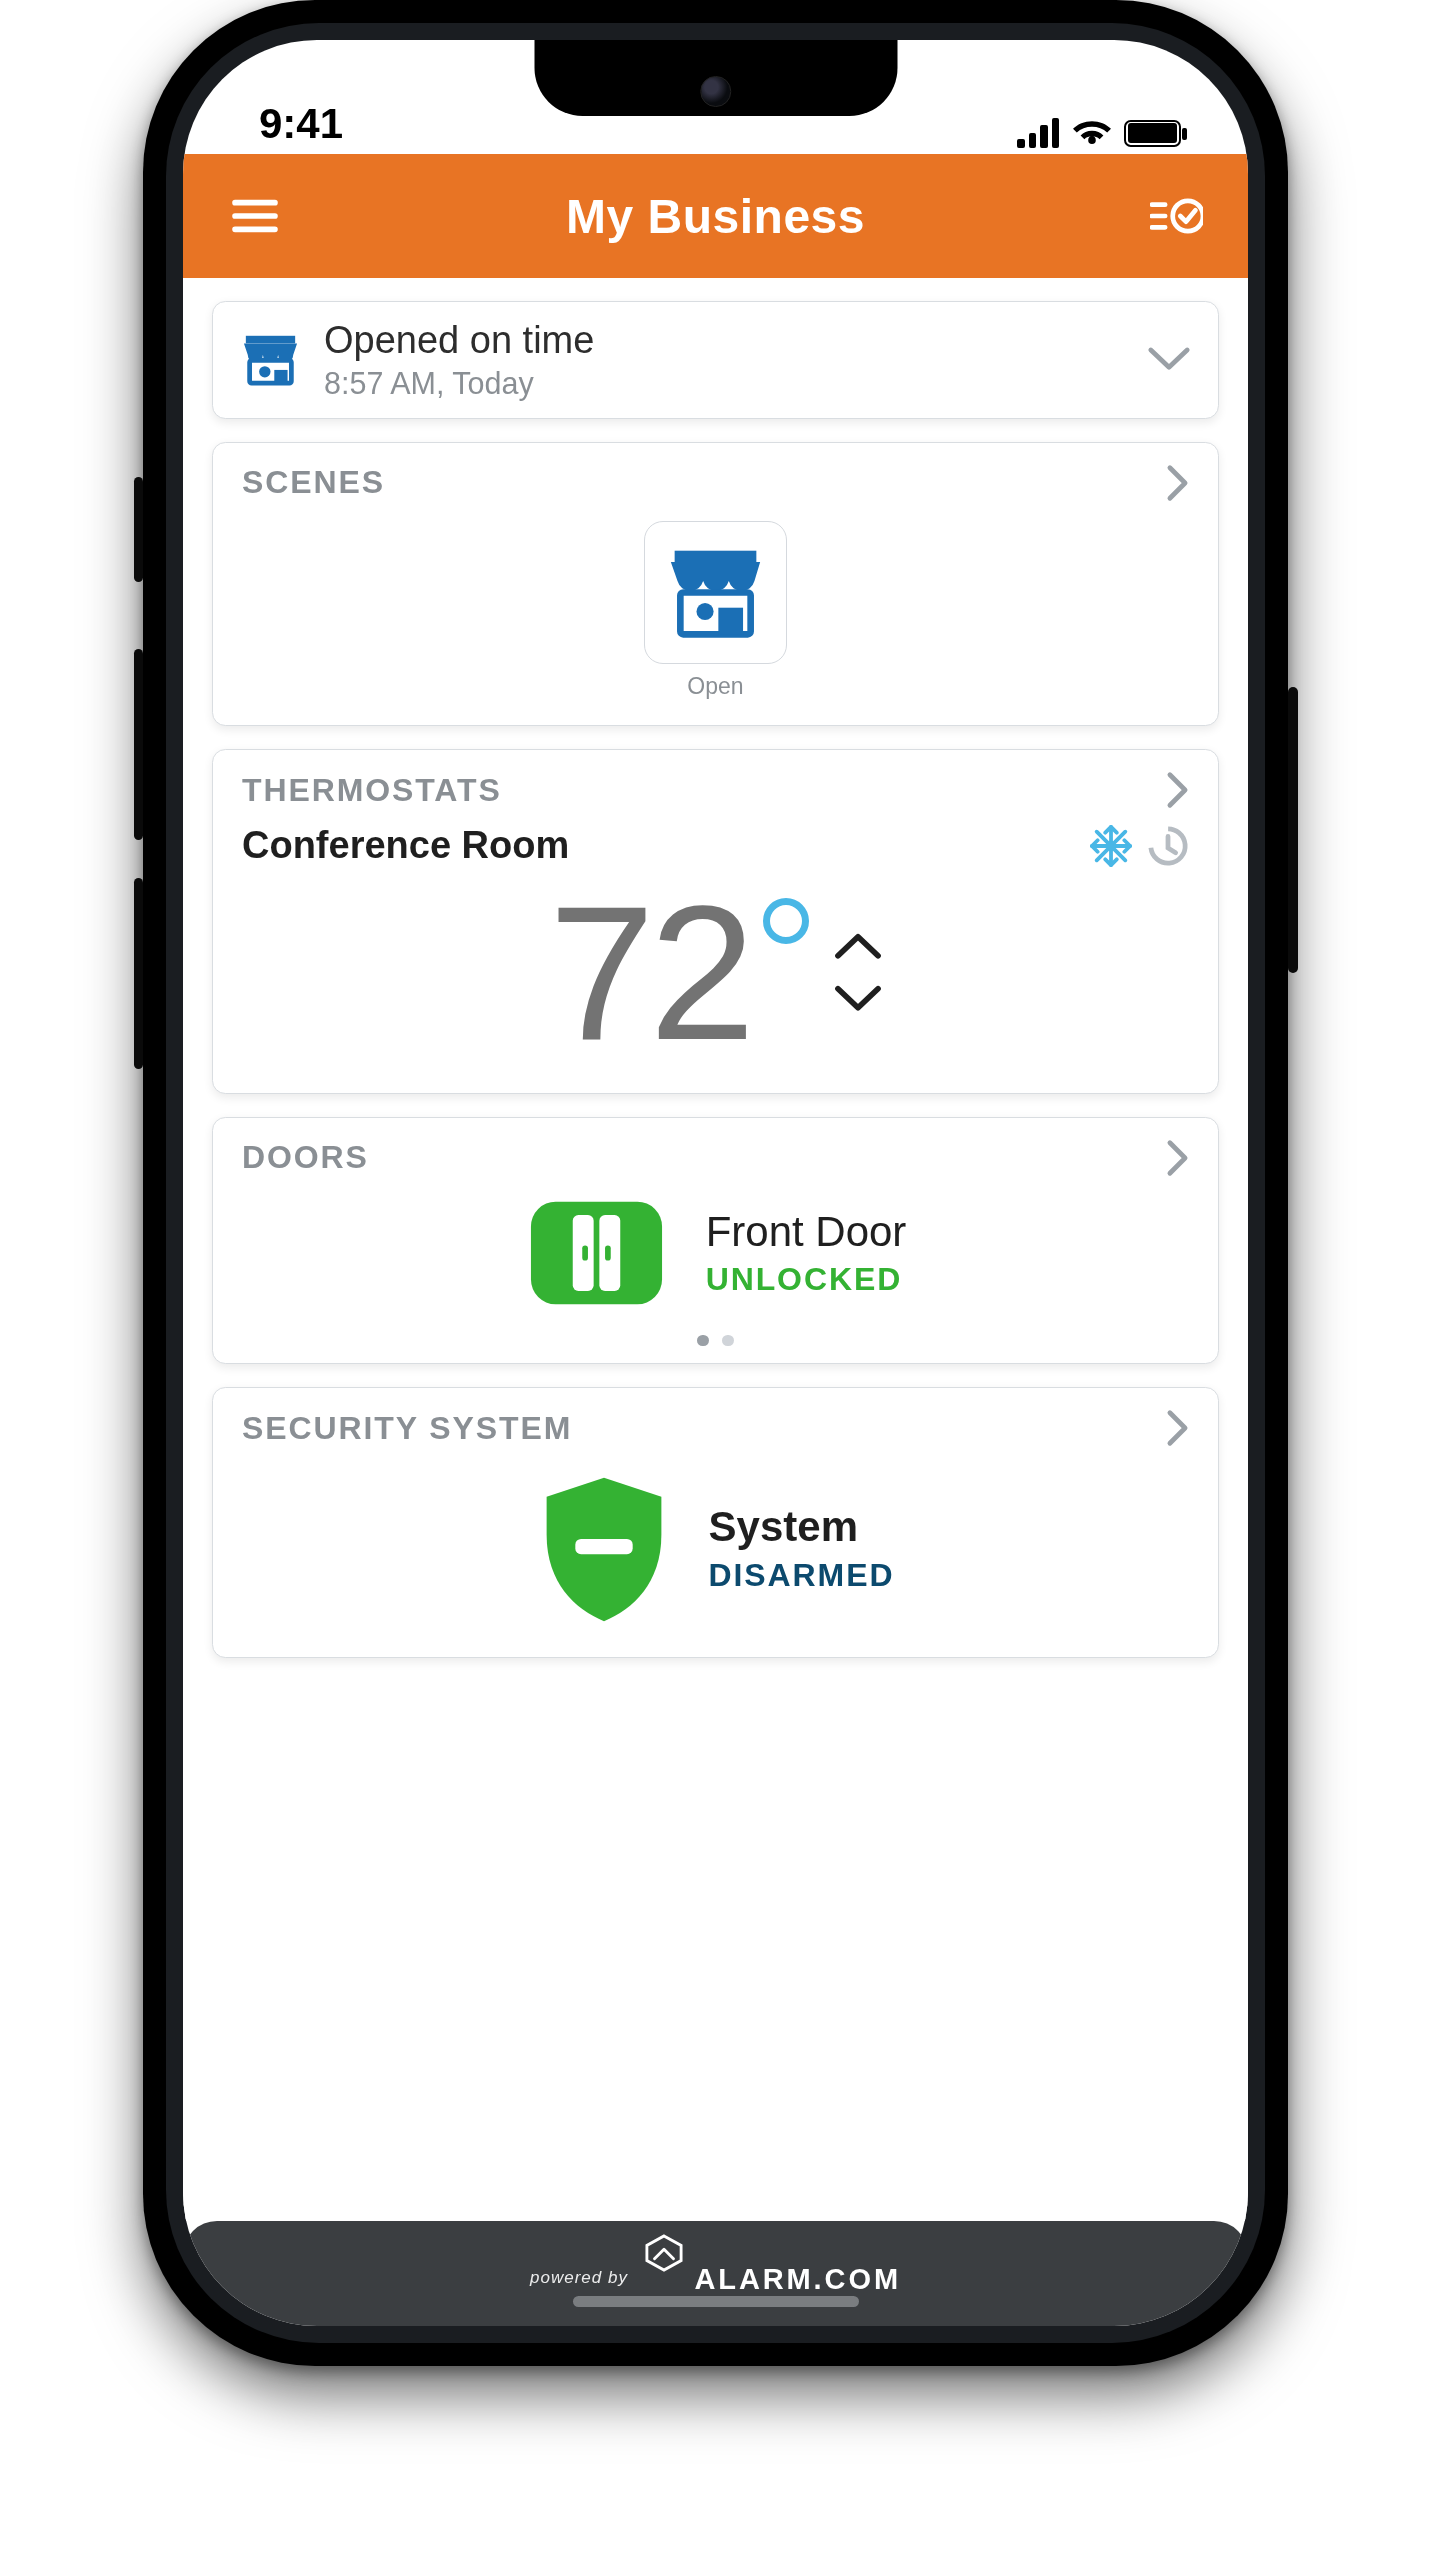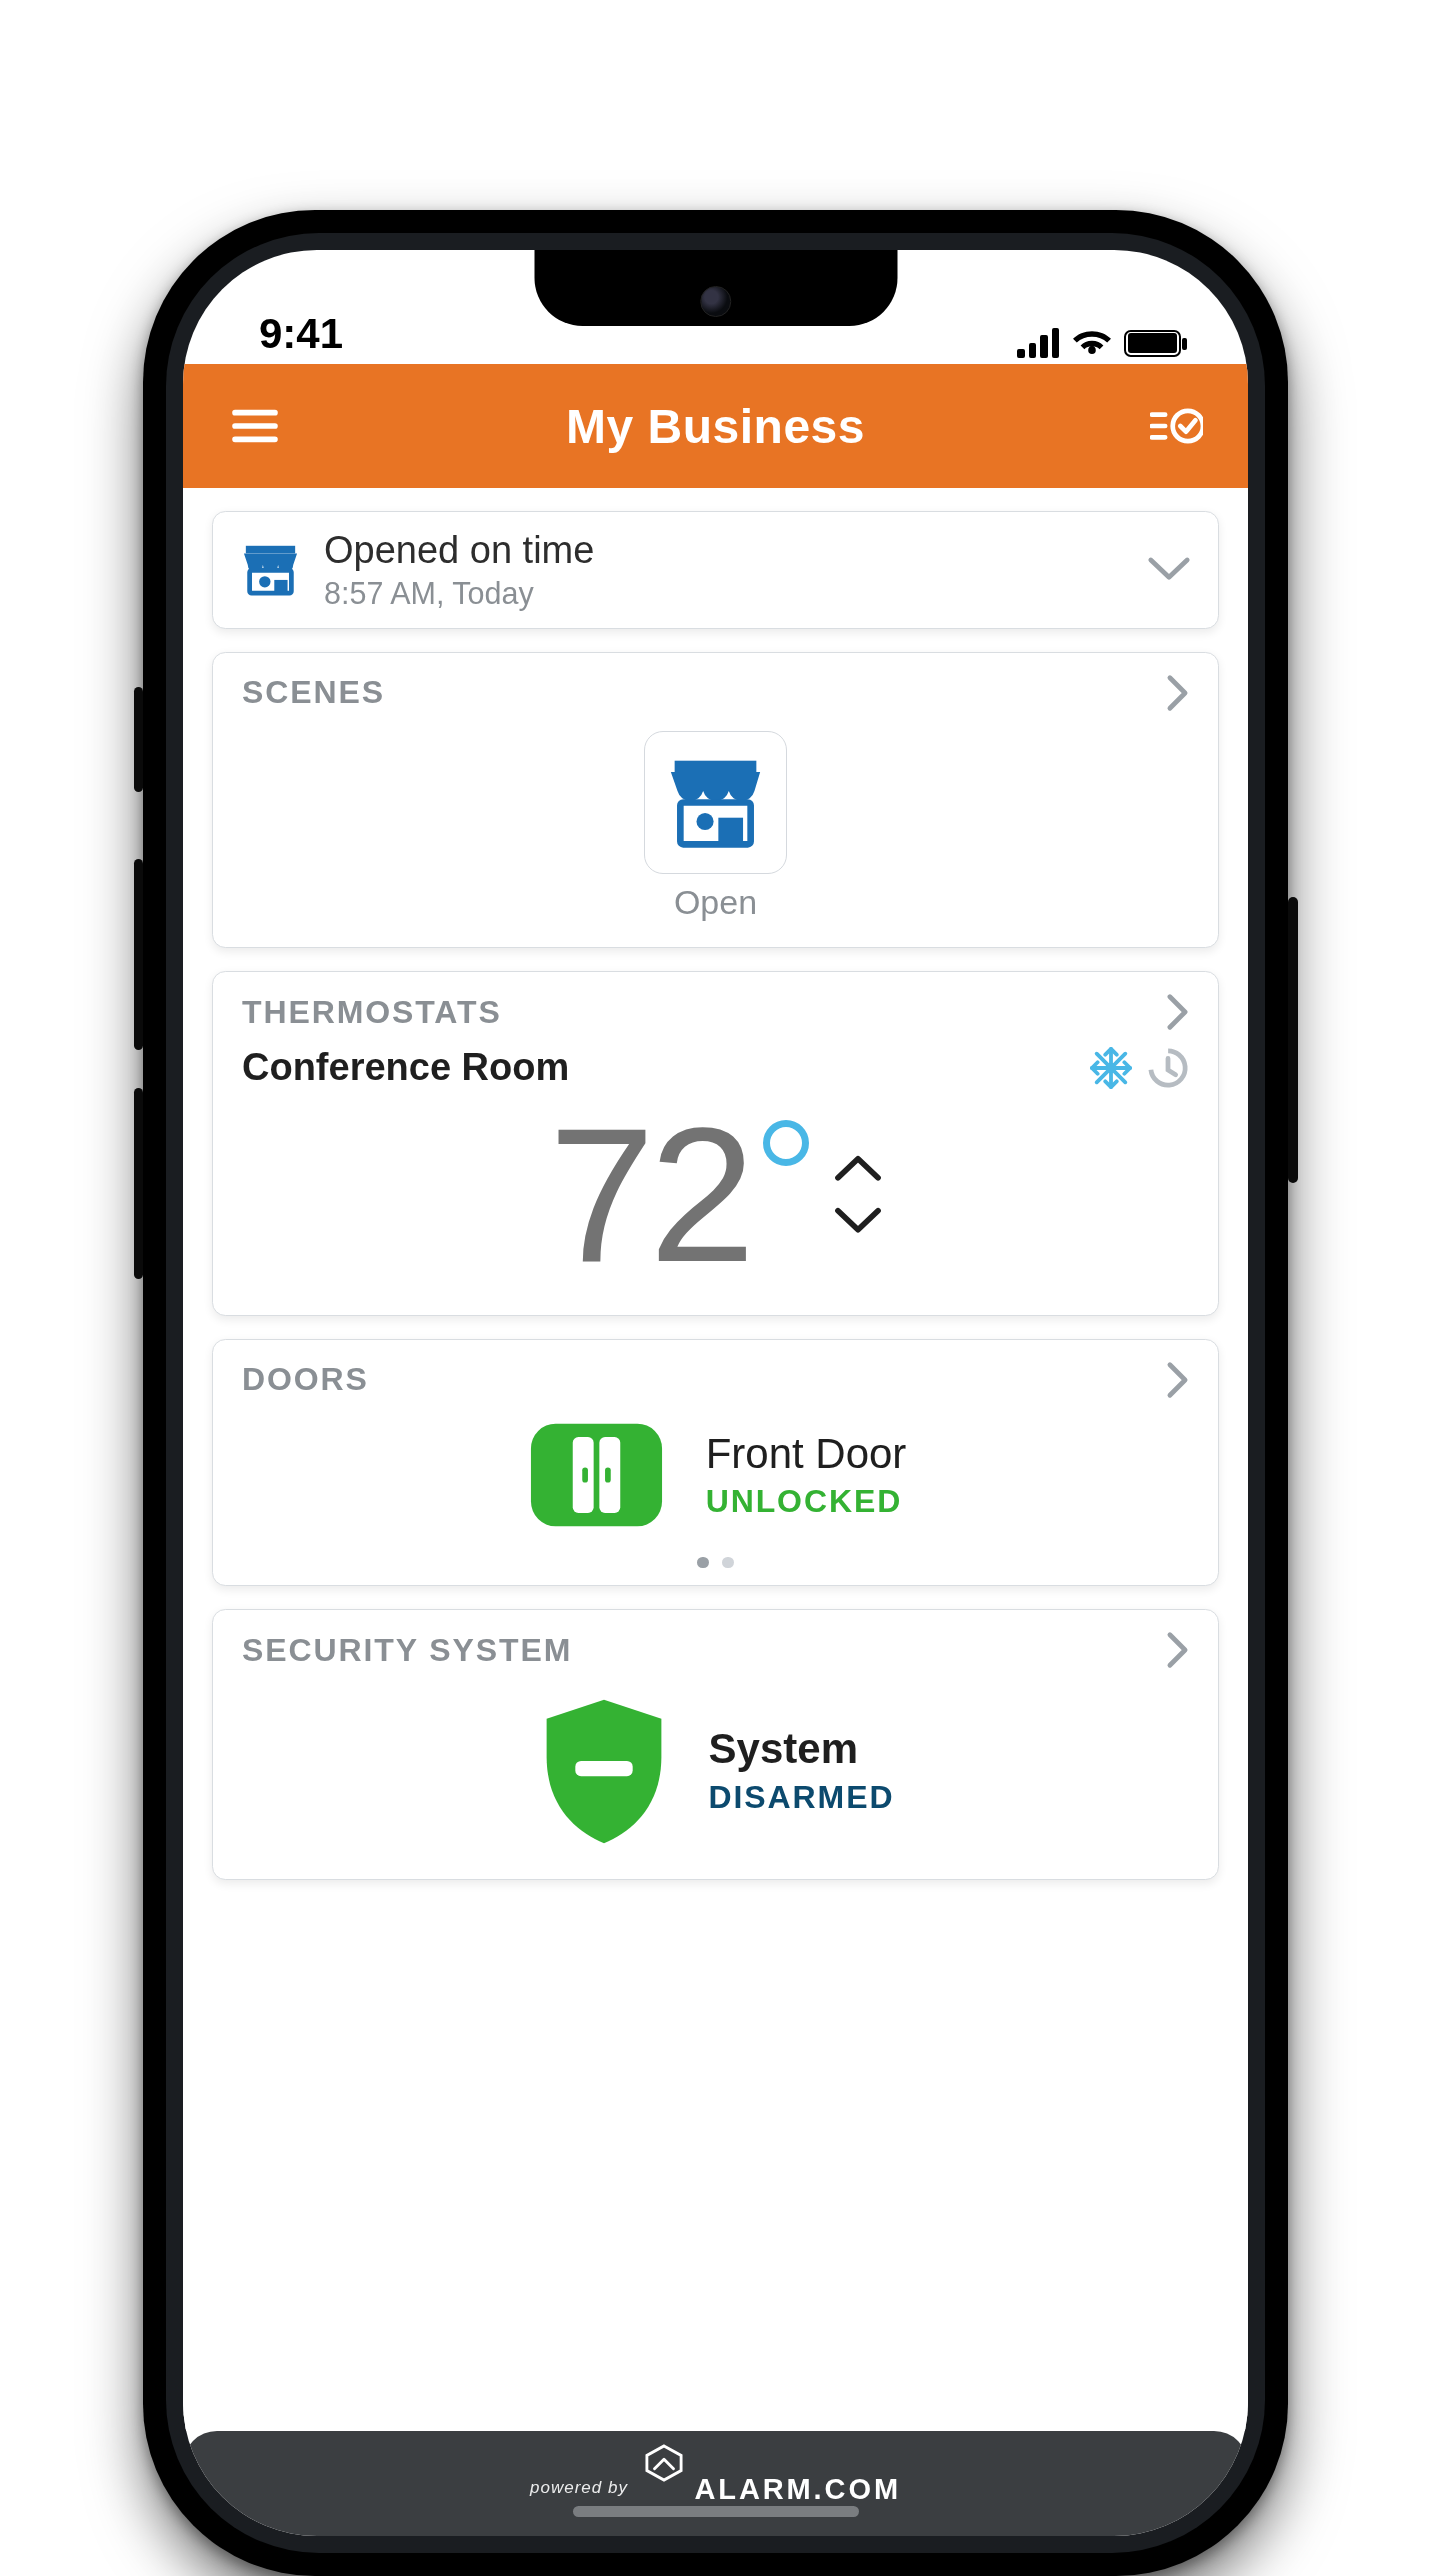--- a/index.html
+++ b/index.html
@@ -4,21 +4,21 @@
 <style>
   * { box-sizing: border-box; margin: 0; padding: 0; }
   html, body { width: 1431px; height: 2576px; background: #fff; }
   body { display: flex; align-items: center; justify-content: center; font-family: -apple-system, "Helvetica Neue", Arial, sans-serif; }
 
   .stage {
     width: 1431px;
     height: 2576px;
     background: #fff;
     display: flex;
-    align-items: flex-end;
+    align-items: flex-start;
     justify-content: center;
   }
 
   
   .phone {
     width: 1145px;
     height: 2366px;
     background: #000;
     border-radius: 172px;
     padding: 23px;
@@ -145,21 +145,21 @@
     color:#8a8f94;font-size:32px;letter-spacing:1.9px;font-weight:600;
   }
   .chev-right svg{color:#9aa0a6}
 
   .scenes-row{display:flex;gap:48px;justify-content:center;padding:9.5px 0 25px 0}
   .scene{display:flex;flex-direction:column;align-items:center;gap:9.5px}
   .scene-tile{
     width:143px;height:143px;border:1.9px solid #d5d9de;border-radius:19px;
     display:flex;align-items:center;justify-content:center;background:#fff;
   }
-  .scene-label{font-size:34px;color:#8a8f94}
+  .scene-label{font-size:23px;color:#8a8f94}
 
   .thermostat-body{padding: 5.7px 29px 25px 29px}
   .therm-row1{display:flex;align-items:center;justify-content:space-between}
   .therm-room{font-size:38px;font-weight:600;color:#1f1f1f}
   .therm-icons{display:flex;align-items:center;gap:15.3px;color:#9aa0a6}
   .therm-temp-row{display:flex;align-items:center;justify-content:center;gap:25px;margin-top:9.5px;position:relative}
   .temp{
     font-size:191px;font-weight:200;color:#737373;line-height:1;letter-spacing:-5.7px;
     display:flex;align-items:flex-start;
   }

